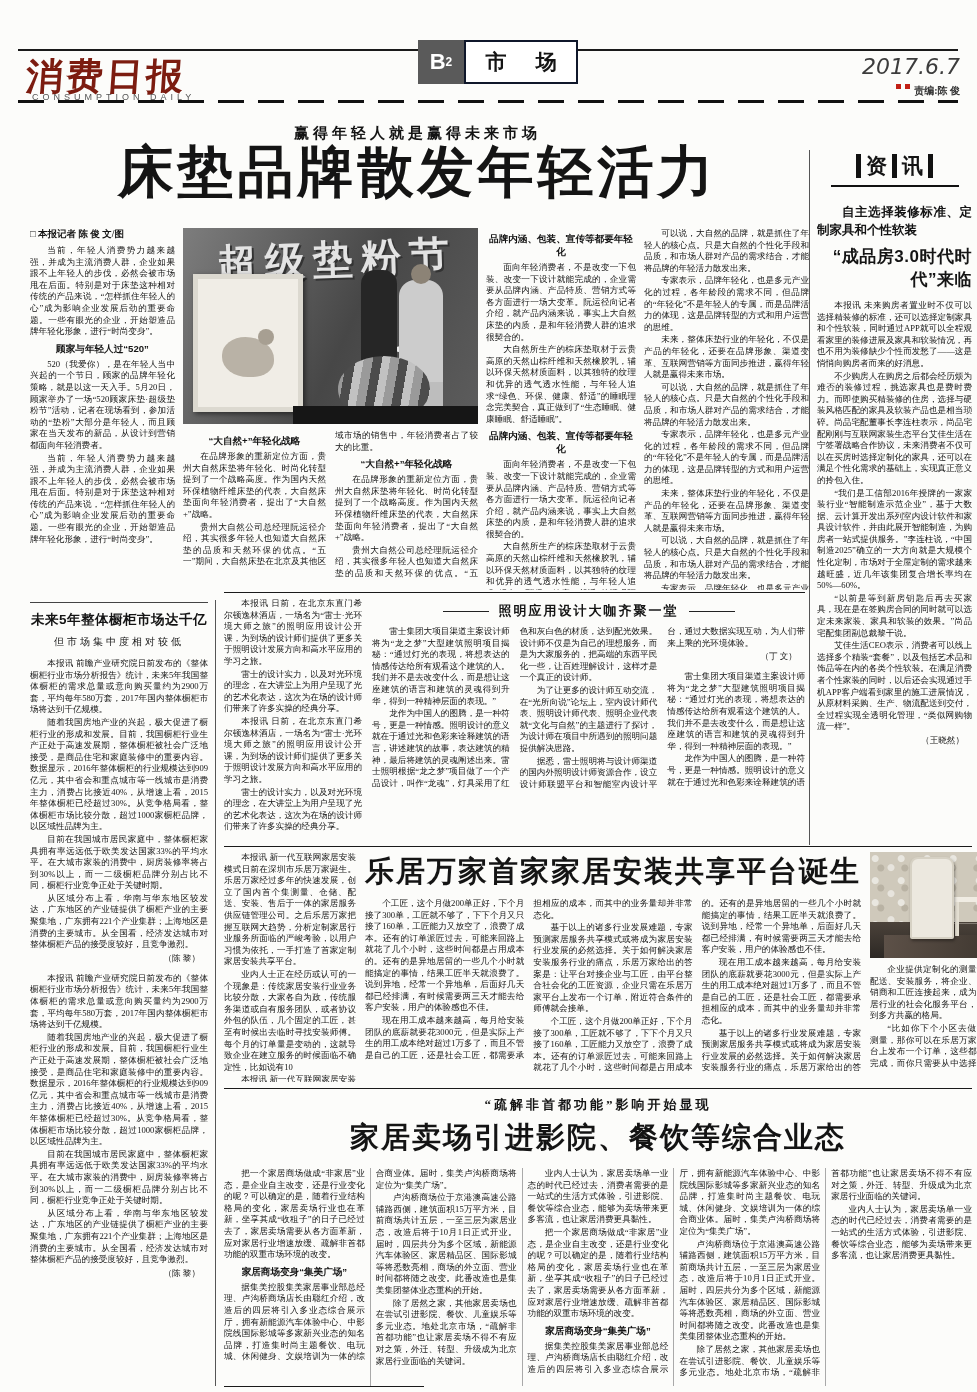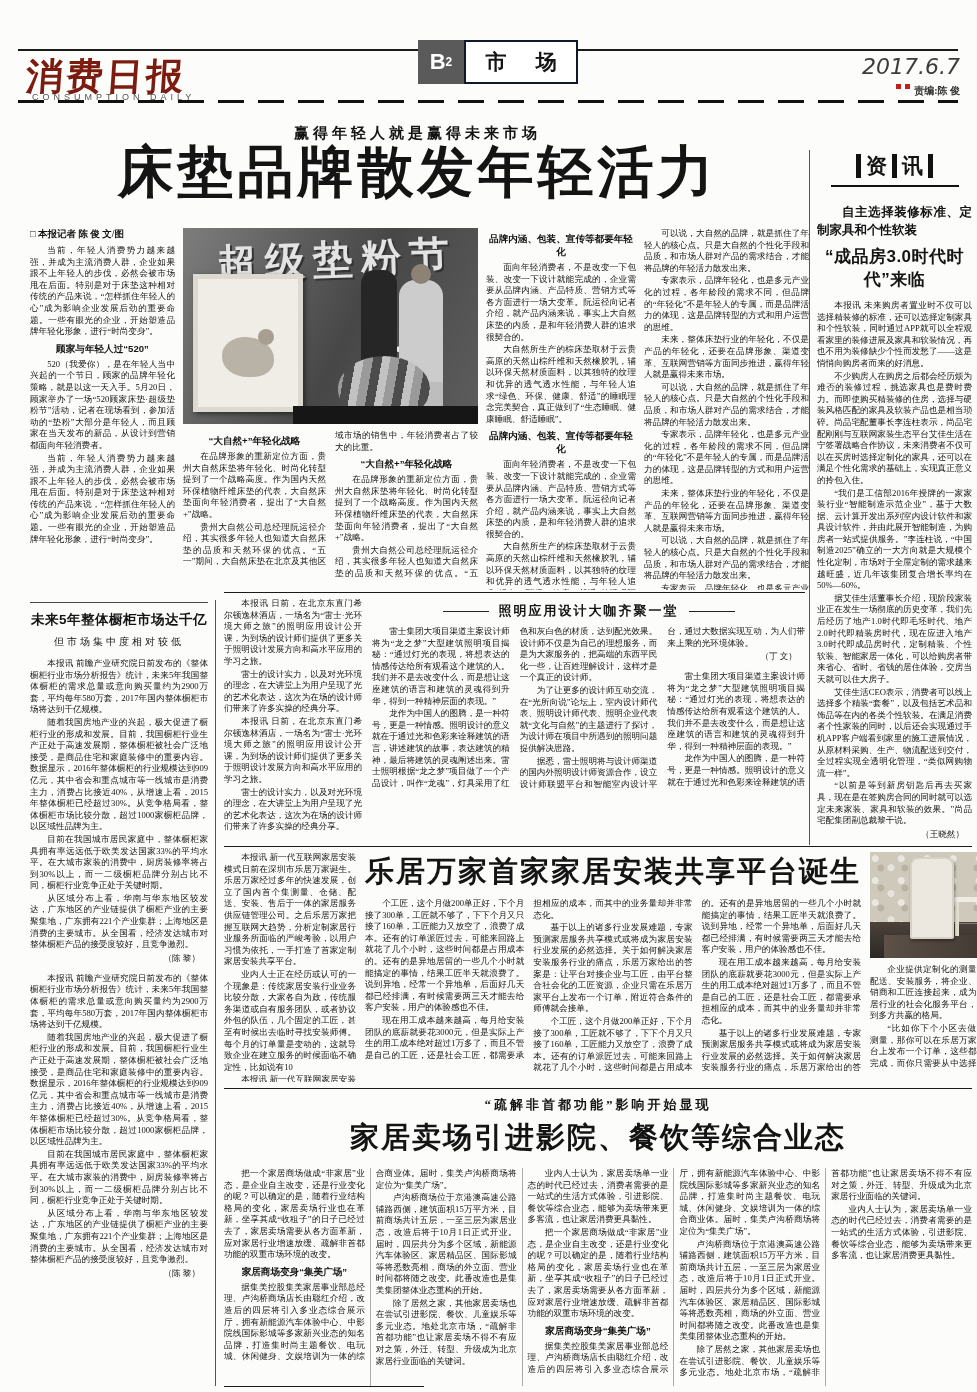--- a/index.html
+++ b/index.html
@@ -60,21 +60,21 @@
   .ph2-rug{position:absolute;left:6%;right:4%;bottom:0;height:22%;background:linear-gradient(100deg,#5d5148,#3a332c 60%,#55493f);}
   .ph2-chair{position:absolute;width:40px;height:78px;background:#ece8df;border:2px solid #d6d1c4;border-radius:8px 8px 2px 2px;box-shadow:1px 2px 3px rgba(0,0,0,.35);}
   .ph2-table{position:absolute;left:34%;top:42%;width:34%;height:5px;background:#f0ece3;box-shadow:0 24px 0 -2px rgba(240,236,227,.35);}
   .ph2-table:before,.ph2-table:after{content:"";position:absolute;top:5px;width:4px;height:34px;background:#e4dfd2;}
   .ph2-table:before{left:4px;} .ph2-table:after{right:4px;}
   
   .rail-label{display:flex;align-items:center;justify-content:center;gap:5px;}
   .rail-label .bar{width:5px;height:24px;background:#111;}
   .rail-label .ch{font-size:21px;font-weight:900;}
   .rail-kicker{font-size:12.5px;font-weight:bold;line-height:18px;text-align:justify;text-indent:2em;}
-  .rail-head{font-size:17px;font-weight:900;text-align:center;letter-spacing:0.5px;font-family:"Liberation Sans",sans-serif;}
+  .rail-head{font-size:17px;font-weight:900;text-align:right;letter-spacing:0.5px;font-family:"Liberation Sans",sans-serif;}
   .colrule{column-rule:1px solid #a9a9a9;}
 </style>
 </head>
 <body>
 
 <div class="page">
 
   <div class="abs hairline" style="left:18px;top:49px;width:940px;height:2px;"></div>
   <div class="abs masthead" style="left:26px;top:52px;">消费日报</div>
   <div class="abs masthead-en" style="left:32px;top:92px;">CONSUMPTION DAILY</div>
@@ -256,20 +256,19 @@
       <span class="bar"></span>
       <span class="ch">讯</span>
       <span class="bar"></span>
     </div>
     <div class="rail-kicker" style="margin:16px 0 6px;">自主选择装修标准、定制家具和个性软装</div>
     <div class="rail-head">“成品房3.0时代时代”来临</div>
     <div class="flowbox" style="height:560px;margin-top:9px;">
         <p class="bp">本报讯 未来购房者置业时不仅可以选择精装修的标准，还可以选择定制家具和个性软装，同时通过APP就可以全程观看家里的装修进展及家具和软装情况，再也不用为装修缺少个性而发愁了——这是悄悄向购房者而来的好消息。</p>
         <p class="bp">不少购房人在购房之后都会经历烦为难否的装修过程，挑选家具也是费时费力。而即使购买精装修的住房，选择与硬装风格匹配的家具及软装产品也是相当琐碎。尚品宅配董事长李连柱表示，尚品宅配刚刚与互联网家装生态平台艾佳生活在宁签署战略合作协议，未来消费者不仅可以在买房时选择定制化的家具，还可以在满足个性化需求的基础上，实现真正意义的拎包入住。</p>
         <p class="bp">“我们是工信部2016年授牌的一家家装行业“智能制造示范企业”，基于大数据、云计算开发出系列室内设计软件和家具设计软件，并由此展开智能制造，为购房者一站式提供服务。”李连柱说，“中国制造2025”确立的一大方向就是大规模个性化定制，市场对于全屋定制的需求越来越旺盛，近几年该集团复合增长率均在50%—60%。</p>
-        <p class="bp">据艾佳生活董事长介绍，现阶段家装业正在发生一场彻底的历史变革，我们先后经历了地产1.0时代即毛坯时代、地产2.0时代即精装房时代，现在应进入地产3.0时代即成品房时代，定制精装、个性软装、智能家居一体化，可以给购房者带来省心、省时、省钱的居住体验，交房当天就可以住大房子。</p>
+        <p class="bp">“以前是等到新房钥匙后再去买家具，现在是在签购房合同的同时就可以选定未来家装、家具和软装的效果。”尚品宅配集团副总裁黎干说。</p>
         <p class="bp">艾佳生活CEO表示，消费者可以线上选择多个精装“套餐”，以及包括艺术品和饰品等在内的各类个性软装。在满足消费者个性家装的同时，以后还会实现通过手机APP客户端看到家里的施工进展情况，从原材料采购、生产、物流配送到交付，全过程实现全透明化管理，“类似网购物流一样”。</p>
-        <p class="bp">“以前是等到新房钥匙后再去买家具，现在是在签购房合同的同时就可以选定未来家装、家具和软装的效果。”尚品宅配集团副总裁黎干说。</p>
         <div class="bb">（王晓然）</div>
       </div>
   </div>
 
 </div>
 
 </body></html>

